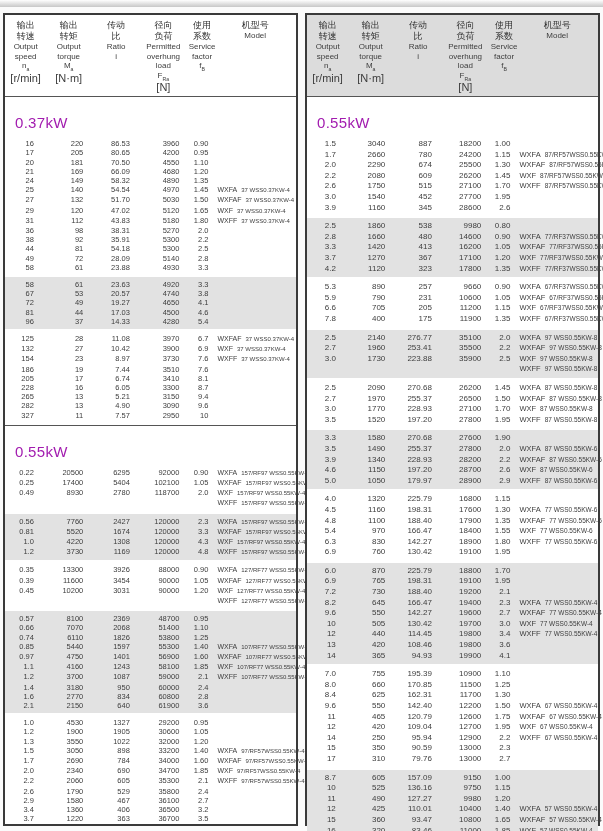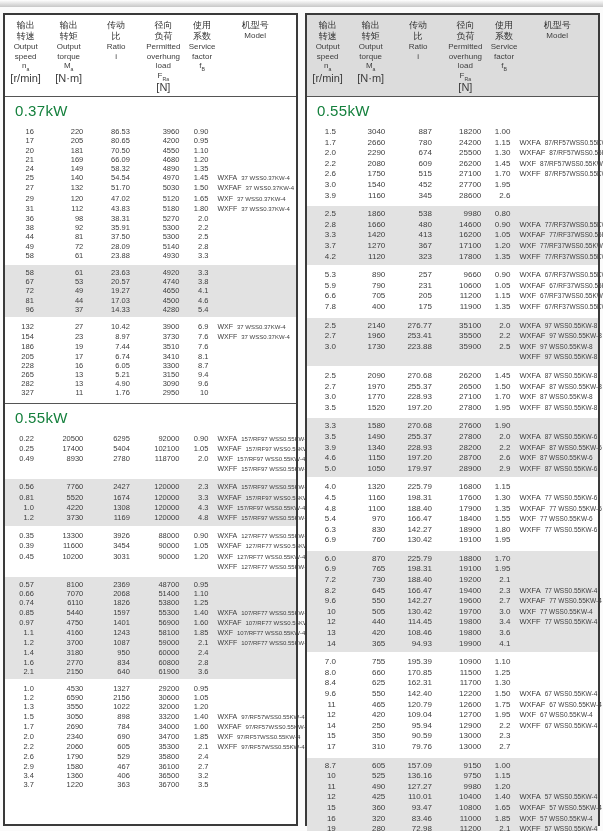--- a/index.html
+++ b/index.html
@@ -16,21 +16,21 @@
   .hc .zh{font-size:9px;line-height:11px;color:#2f2f2f;white-space:nowrap;}
   .hc .en{font-size:8px;line-height:9.5px;white-space:nowrap;}
   .hc .sym{font-size:8px;line-height:10px;}
   .hc .unit{font-size:11px;line-height:9px;white-space:nowrap;}
   sub{font-size:0.65em;}
   
   .c0{width:13%;} .c1{width:17%;} .c2{width:16%;} .c3{width:17%;} .c4{width:10%;} .c5{width:27%;}
   
   .section{padding:0;}
   .section + .section{border-top:1.5px solid #555;}
-  .sec-title{font-size:15px;color:#15803d;padding:5px 10px 3px 10px;letter-spacing:.3px;}
+  .sec-title{font-size:15px;color:#a21caf;padding:5px 10px 3px 10px;letter-spacing:.3px;margin-top:12px;}
   .block{padding:3px 0;margin:2px 0;}
   .block.shaded{background:#e2e2e2;}
   .row{display:flex;align-items:baseline;}
   .lp .row{line-height:9.2px;font-size:7.5px;}
   .rp .row{line-height:10.6px;font-size:8px;}
   .num{text-align:right;padding-right:9px;box-sizing:border-box;white-space:nowrap;}
   .mcell{display:flex;gap:4px;align-items:baseline;white-space:nowrap;overflow:visible;}
   .mname{font-size:7px;}
   .rp .mname{font-size:7.5px;}
   .mspec{font-size:6px;letter-spacing:0;}
@@ -186,21 +186,21 @@
               <div class="num c0">38</div>
               <div class="num c1">92</div>
               <div class="num c2">35.91</div>
               <div class="num c3">5300</div>
               <div class="num c4">2.2</div>
               <div class="mcell c5"></div>
             </div>
             <div class="row">
               <div class="num c0">44</div>
               <div class="num c1">81</div>
-              <div class="num c2">37.50</div>
+              <div class="num c2">54.18</div>
               <div class="num c3">5300</div>
               <div class="num c4">2.5</div>
               <div class="mcell c5"></div>
             </div>
             <div class="row">
               <div class="num c0">49</div>
               <div class="num c1">72</div>
               <div class="num c2">28.09</div>
               <div class="num c3">5140</div>
               <div class="num c4">2.8</div>
@@ -252,20 +252,31 @@
               <div class="num c0">96</div>
               <div class="num c1">37</div>
               <div class="num c2">14.33</div>
               <div class="num c3">4280</div>
               <div class="num c4">5.4</div>
               <div class="mcell c5"></div>
             </div>
           </div>
           <div class="block">
             <div class="row">
+              <div class="num c0">125</div>
+              <div class="num c1">28</div>
+              <div class="num c2">11.08</div>
+              <div class="num c3">3970</div>
+              <div class="num c4">6.7</div>
+              <div class="mcell c5">
+                <span class="mname">WXFAF</span>
+                <span class="mspec">37 WSS0.37KW-4</span>
+              </div>
+            </div>
+            <div class="row">
               <div class="num c0">132</div>
               <div class="num c1">27</div>
               <div class="num c2">10.42</div>
               <div class="num c3">3900</div>
               <div class="num c4">6.9</div>
               <div class="mcell c5">
                 <span class="mname">WXF</span>
                 <span class="mspec">37 WSS0.37KW-4</span>
               </div>
             </div>
@@ -316,21 +327,21 @@
               <div class="num c0">282</div>
               <div class="num c1">13</div>
               <div class="num c2">4.90</div>
               <div class="num c3">3090</div>
               <div class="num c4">9.6</div>
               <div class="mcell c5"></div>
             </div>
             <div class="row">
               <div class="num c0">327</div>
               <div class="num c1">11</div>
-              <div class="num c2">1.76</div>
+              <div class="num c2">7.57</div>
               <div class="num c3">2950</div>
               <div class="num c4">10</div>
               <div class="mcell c5"></div>
             </div>
           </div>
         </div>
         <div class="section">
           <div class="sec-title">0.55kW</div>
           <div class="block">
             <div class="row">
@@ -568,22 +579,22 @@
             <div class="row">
               <div class="num c0">1.0</div>
               <div class="num c1">4530</div>
               <div class="num c2">1327</div>
               <div class="num c3">29200</div>
               <div class="num c4">0.95</div>
               <div class="mcell c5"></div>
             </div>
             <div class="row">
               <div class="num c0">1.2</div>
-              <div class="num c1">6590</div>
-              <div class="num c2">2156</div>
+              <div class="num c1">1900</div>
+              <div class="num c2">1905</div>
               <div class="num c3">30600</div>
               <div class="num c4">1.05</div>
               <div class="mcell c5"></div>
             </div>
             <div class="row">
               <div class="num c0">1.3</div>
               <div class="num c1">3550</div>
               <div class="num c2">1022</div>
               <div class="num c3">32000</div>
               <div class="num c4">1.20</div>

